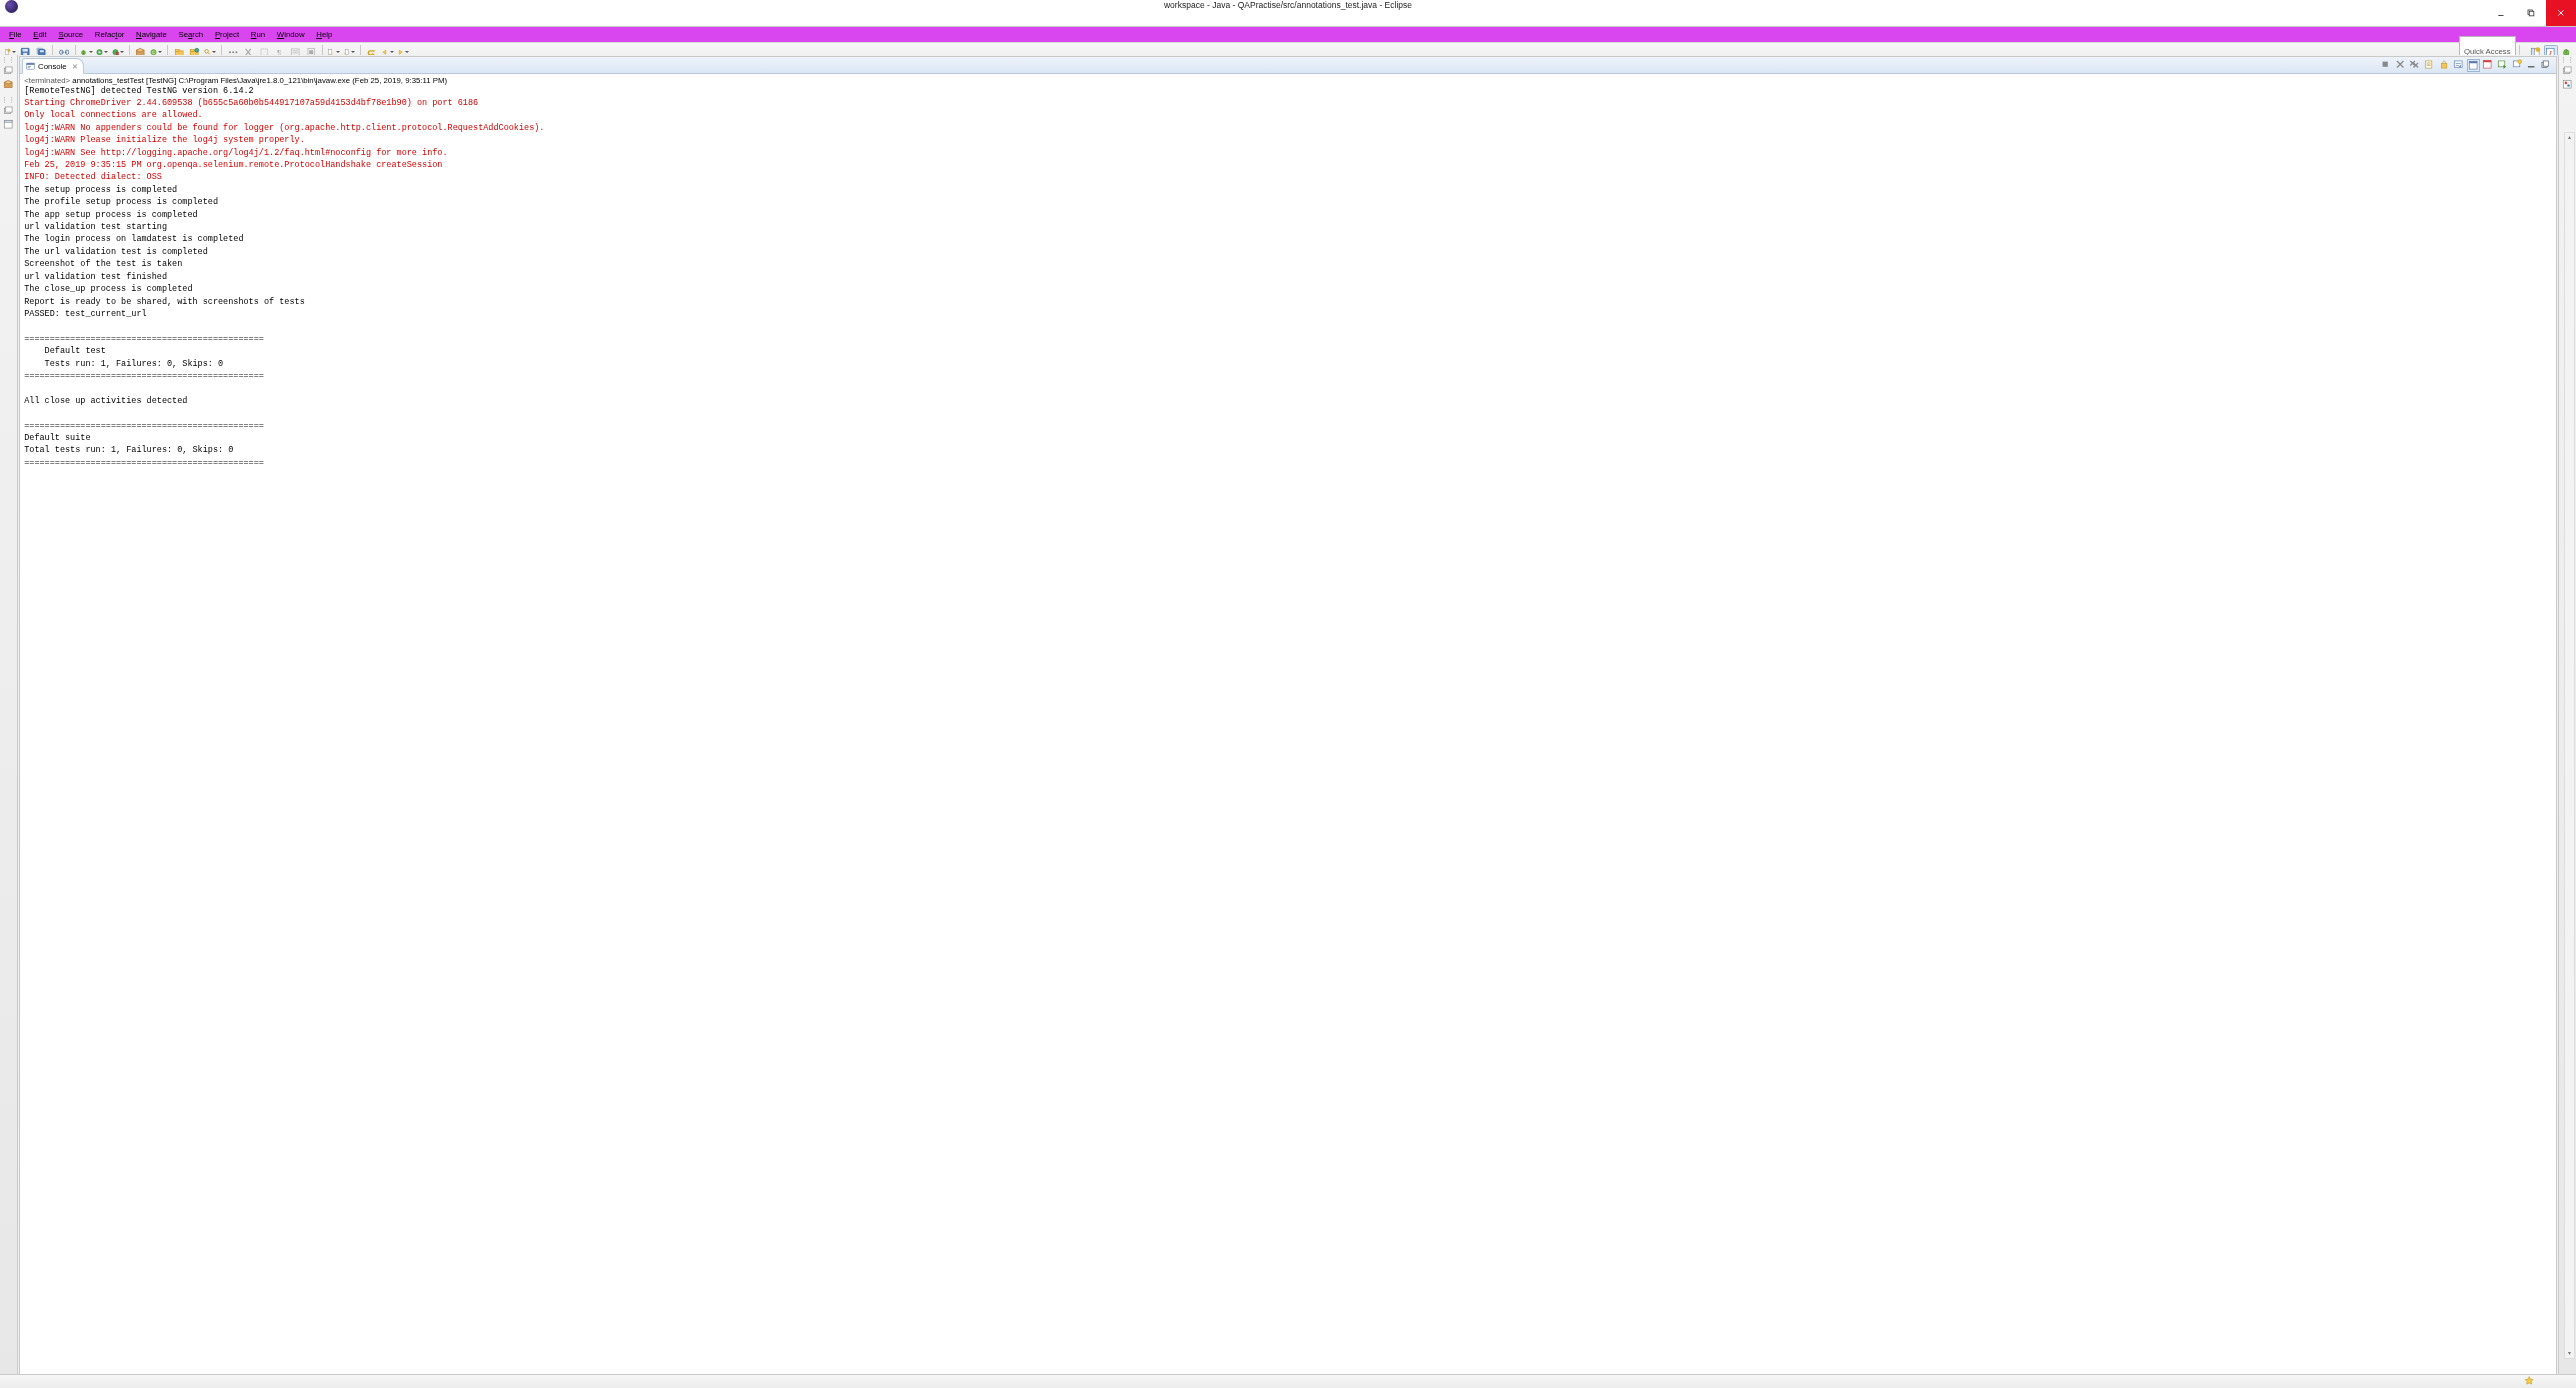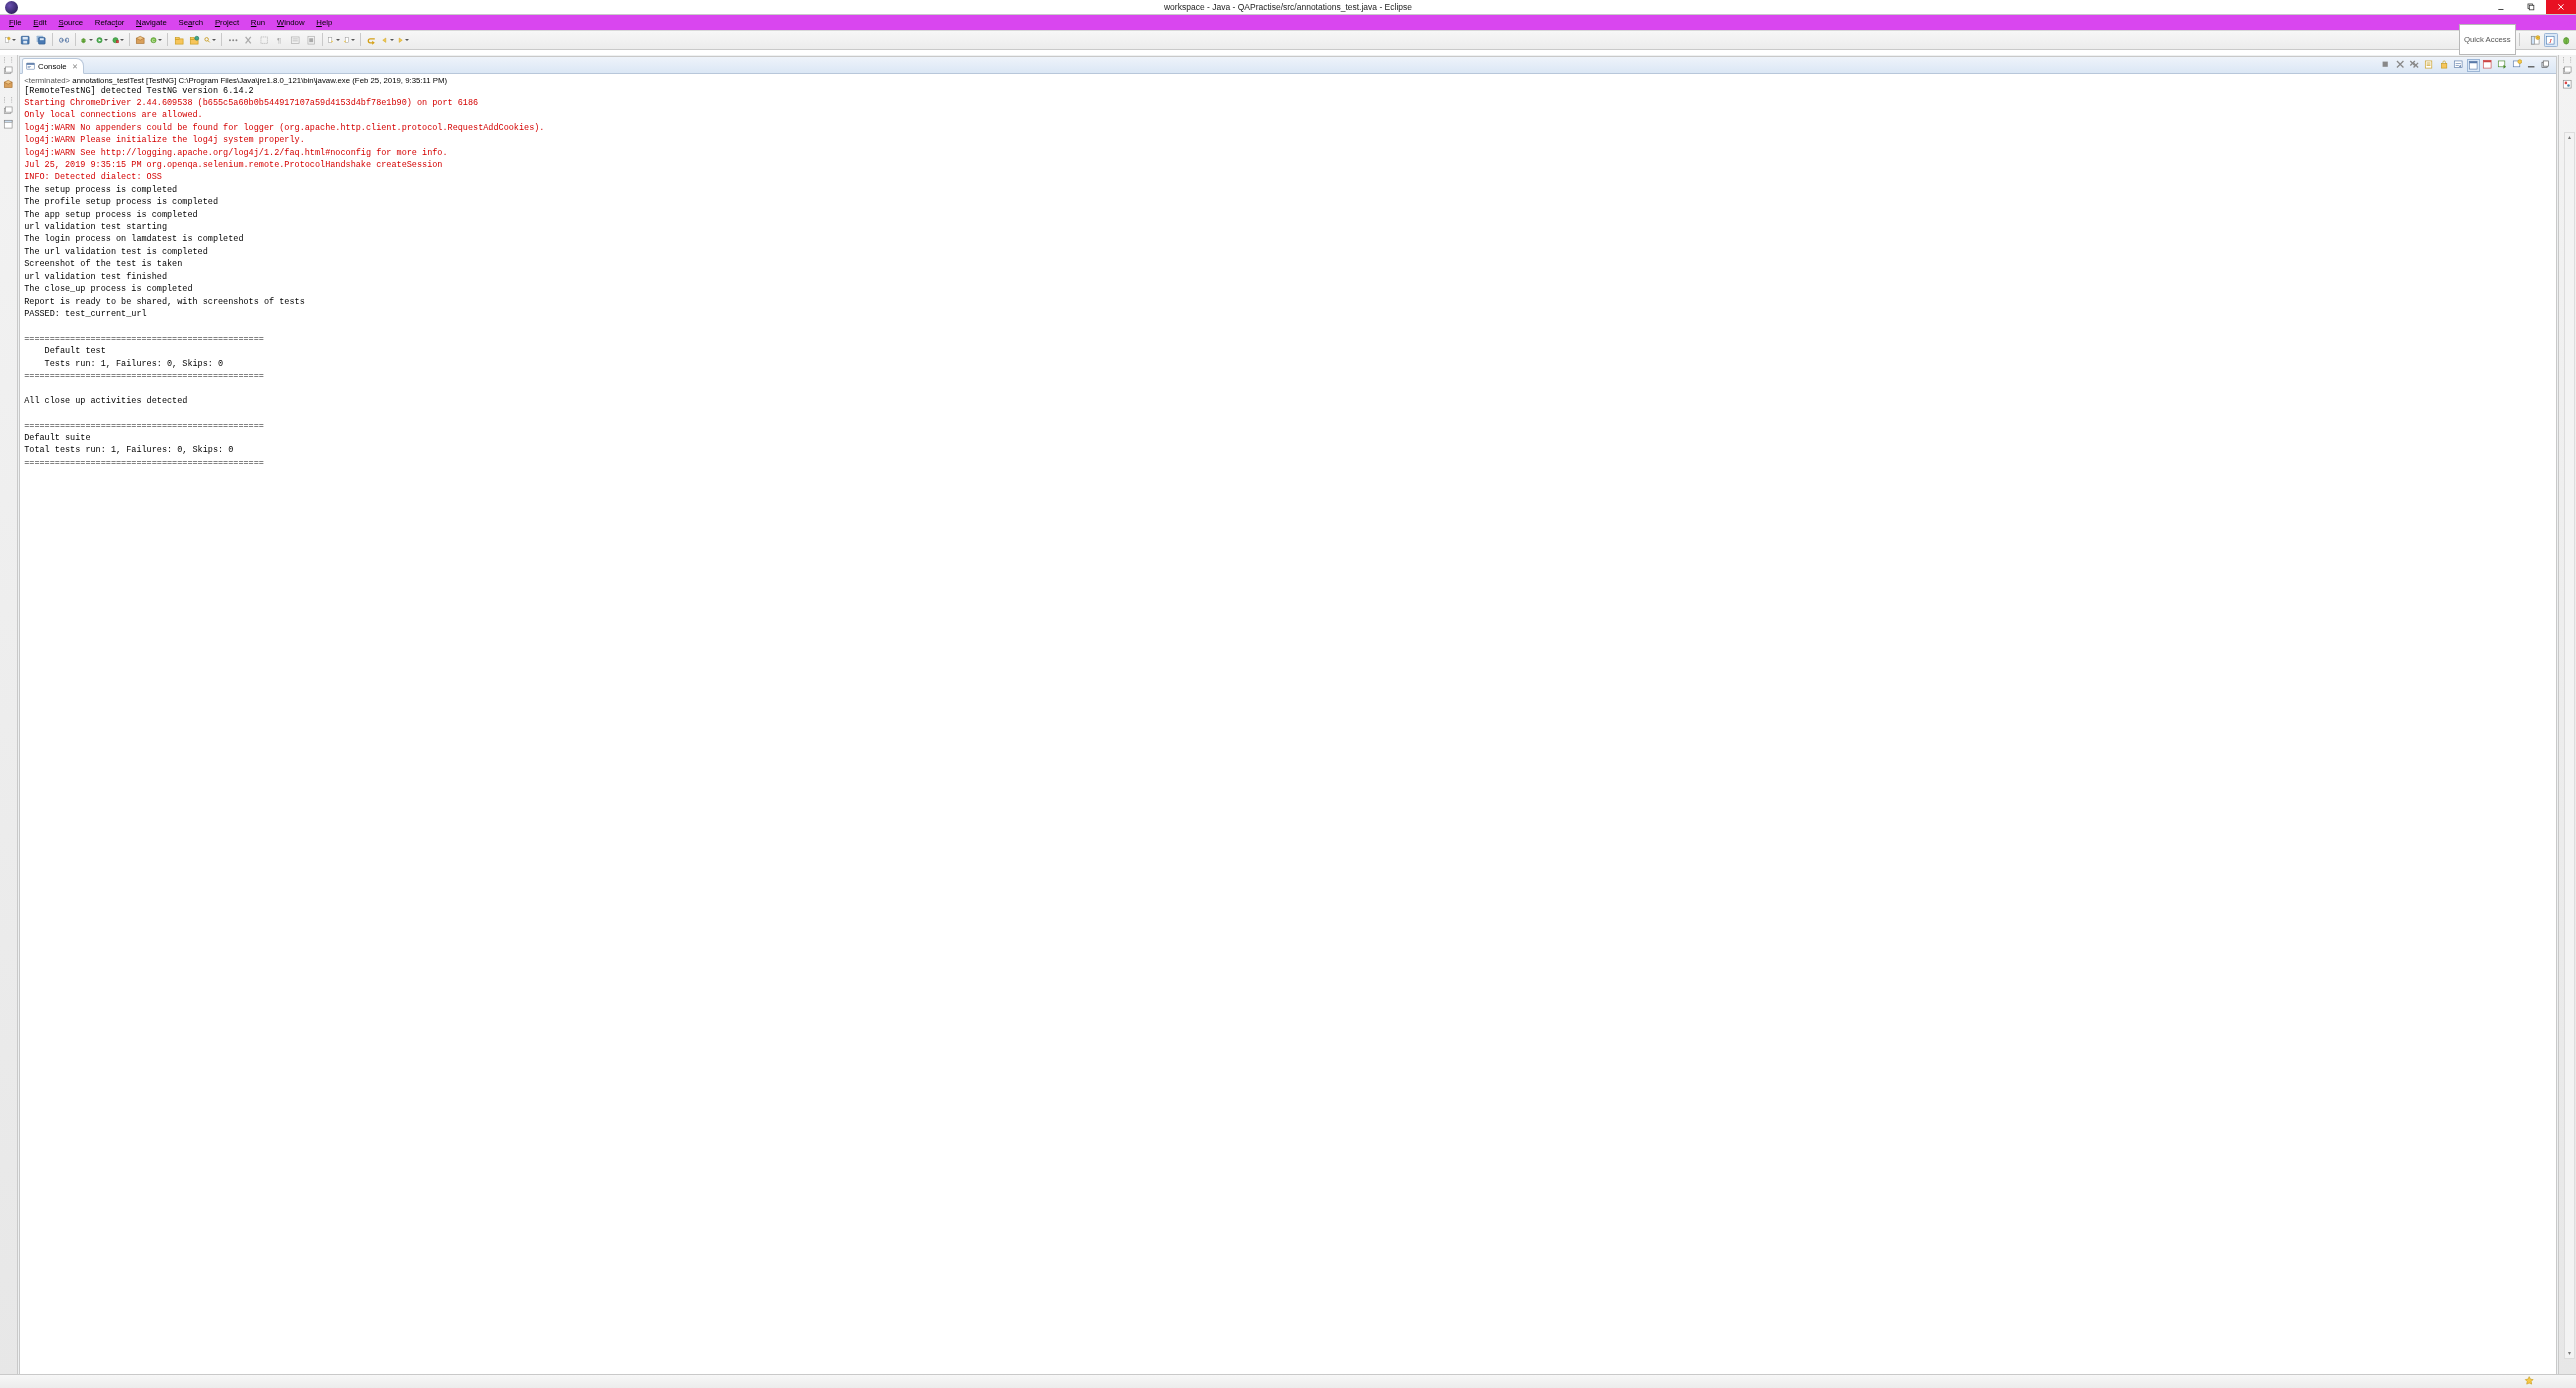--- a/index.html
+++ b/index.html
@@ -1,19 +1,19 @@
 <!DOCTYPE html>
 <html><head>
 <meta charset="utf-8">
 <style>
   * { box-sizing: border-box; margin:0; padding:0; }
   html,body { width:100%; height:100%; font-family: "Segoe UI", Tahoma, sans-serif; font-size:7.8px; color:#000; background:#fff; overflow:hidden; }
 
   
-  .titlebar { height:15px; background:#fff; border-bottom:0.7px solid #c9c9c9; display:flex; align-items:center; position:relative; }
+  .titlebar { height:27px; background:#fff; border-bottom:0.7px solid #c9c9c9; display:flex; align-items:flex-start; position:relative; }
   .titlebar .appicon { width:13px; height:13px; margin:0 5.2px; border-radius:50%; background:radial-gradient(circle at 35% 35%, #6a4fb0 0%, #3a2b70 60%, #1e1640 100%); display:flex; align-items:center; justify-content:center;}
   .titlebar .title { position:absolute; left:0; right:0; text-align:center; font-size:8.5px; color:#222; pointer-events:none;}
   .titlebar .winbtns { margin-left:auto; display:flex; height:100%; }
   .titlebar .winbtn { width:30px; height:100%; display:flex; align-items:center; justify-content:center; color:#333; }
   .titlebar .winbtn.close { background:#e81123; color:#fff; }
   .titlebar .winbtn svg { width:7.8px; height:7.8px; }
 
   
   .menubar { height:15.7px; background:#d946ef; border-bottom:0.7px solid #d8d8d8; display:flex; align-items:center; padding:0 3.9px; gap:1.3px;}
   .menubar .item { padding:1.3px 5.2px; font-size:7.8px; color:#000; }
@@ -390,21 +390,21 @@
         <span class="gray">&lt;terminated&gt;</span><span> annotations_testTest [TestNG] C:\Program Files\Java\jre1.8.0_121\bin\javaw.exe (Feb 25, 2019, 9:35:11 PM)</span>
       </div>
 
       <div class="console-body">
         <pre class="console" id="console-pre"><span class="out">[RemoteTestNG] detected TestNG version 6.14.2</span>
 <span class="err">Starting ChromeDriver 2.44.609538 (b655c5a60b0b544917107a59d4153d4bf78e1b90) on port 6186</span>
 <span class="err">Only local connections are allowed.</span>
 <span class="err">log4j:WARN No appenders could be found for logger (org.apache.http.client.protocol.RequestAddCookies).</span>
 <span class="err">log4j:WARN Please initialize the log4j system properly.</span>
 <span class="err">log4j:WARN See http://logging.apache.org/log4j/1.2/faq.html#noconfig for more info.</span>
-<span class="err">Jul 25, 2019 9:35:15 PM org.openqa.selenium.remote.ProtocolHandshake createSession</span>
+<span class="err">Feb 25, 2019 9:35:15 PM org.openqa.selenium.remote.ProtocolHandshake createSession</span>
 <span class="err">INFO: Detected dialect: OSS</span>
 <span class="out">The setup process is completed</span>
 <span class="out">The profile setup process is completed</span>
 <span class="out">The app setup process is completed</span>
 <span class="out">url validation test starting</span>
 <span class="out">The login process on lamdatest is completed</span>
 <span class="out">The url validation test is completed</span>
 <span class="out">Screenshot of the test is taken</span>
 <span class="out">url validation test finished</span>
 <span class="out">The close_up process is completed</span>

